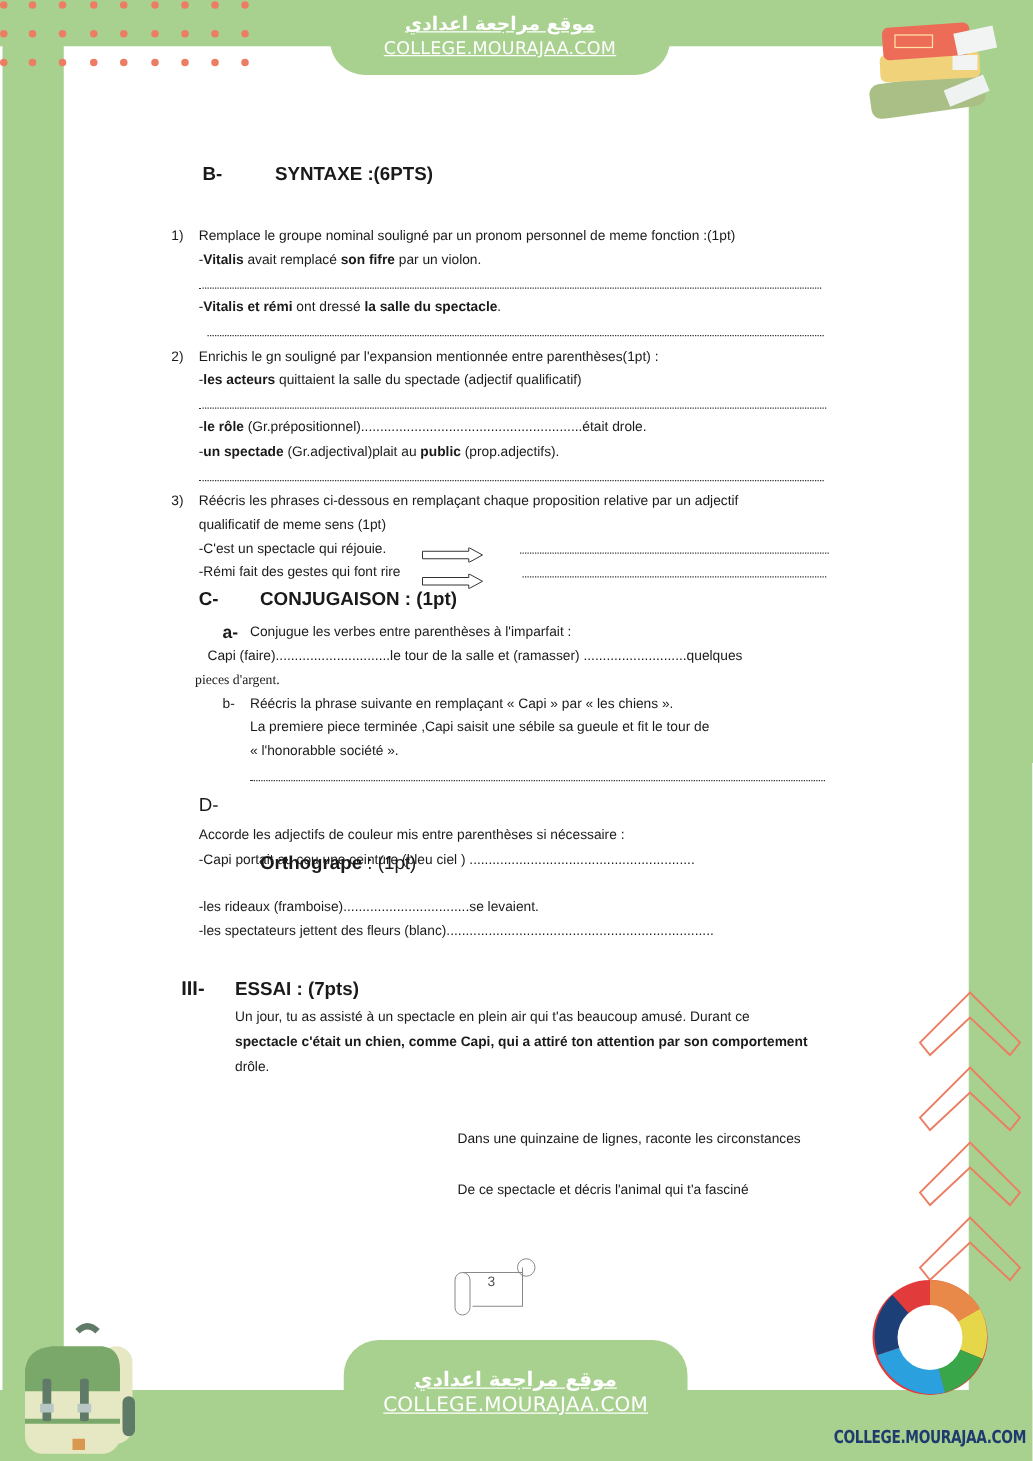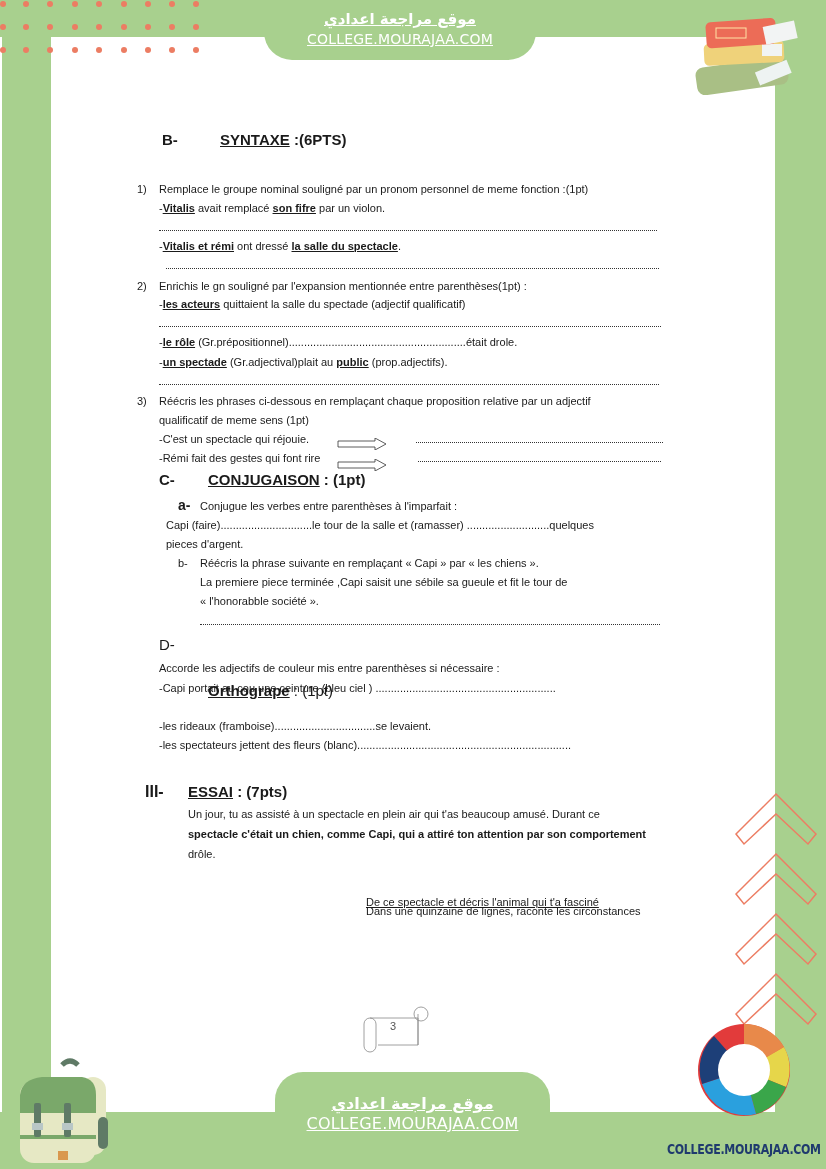--- a/index.html
+++ b/index.html
@@ -19,21 +19,21 @@
     #header-tab { left: 264px; top: 0; width: 272px; height: 60px; border-radius: 0 0 28px 28px; }
     #footer-tab { left: 275px; top: 1072px; width: 275px; height: 97px; border-radius: 28px 28px 0 0; }
     .tab .ar { font-family: "DejaVu Sans", sans-serif; font-weight: bold; font-size: 15px; text-decoration: underline; line-height: 20px; }
     .tab .url { font-family: "DejaVu Sans", sans-serif; font-size: 14px; text-decoration: underline; letter-spacing: 0.2px; line-height: 20px; }
     #header-tab .ar { padding-top: 9px; }
     #footer-tab .ar { padding-top: 22px; font-size: 16px; }
     #footer-tab .url { font-size: 16px; }
 
     .doc { position: absolute; font-size: 11px; line-height: 19px; }
     .b { font-weight: bold; }
-    .u { text-decoration: underline; }
+    .u { }
     .h1 { font-size: 15px; font-weight: bold; }
     .dotline { position: absolute; border-bottom: 1px dotted #333; height: 1px; }
 
     .arrow { position: absolute; width: 50px; height: 12px; }
 
     #scroll { position: absolute; left: 360px; top: 1000px; width: 70px; height: 55px; }
     #chevrons { position: absolute; left: 734px; top: 790px; width: 84px; height: 250px; }
     #books { position: absolute; left: 692px; top: 10px; width: 108px; height: 85px; }
     #backpack { position: absolute; left: 12px; top: 1055px; width: 100px; height: 110px; }
     #wheel { position: absolute; left: 696px; top: 1022px; width: 96px; height: 96px; }
@@ -129,41 +129,41 @@
     <path d="M1 3 H38 V0 L49 6 L38 12 V9 H1 Z" fill="#fff" stroke="#333" stroke-width="0.8"></path>
   </svg>
 <div class="dotline" style="left:418px; top:461px; width:243px;"></div>
 
 <div class="doc h1" style="left:159px; top:470px;">C-</div>
 <div class="doc h1" style="left:208px; top:470px;"><span class="u">CONJUGAISON</span><span> : (1pt)</span></div>
 
 <div class="doc" style="left:178px; top:496px;"><span class="b" style="font-size:14px;">a-</span></div>
 <div class="doc" style="left:200px; top:497px;">Conjugue les verbes entre parenthèses à l'imparfait :</div>
 <div class="doc" style="left:166px; top:516px;"><span>Capi (faire)</span><span>..............................</span><span>le tour de la salle et (ramasser) </span><span>...........................</span><span>quelques</span></div>
-<div class="doc" style="left:166px; top:535px;">pieces d'argent.</div>
+<div class="doc" style="left:156px; top:535px;font-family:Liberation Serif, serif;">pieces d'argent.</div>
 <div class="doc" style="left:178px; top:554px;">b-</div>
 <div class="doc" style="left:200px; top:554px;">Réécris la phrase suivante en remplaçant « Capi » par « les chiens ».</div>
 <div class="doc" style="left:200px; top:573px;">La premiere piece terminée ,Capi saisit une sébile sa gueule et fit le tour de</div>
 <div class="doc" style="left:200px; top:592px;">« l'honorabble société ».</div>
 <div class="dotline" style="left:200px; top:624px; width:460px;"></div>
 
 <div class="doc" style="left:159px; top:635px; font-size:15px;">D-</div>
 <div class="doc" style="left:208px; top:635px; font-size:15px;margin-top:46px;"><span class="b u">Orthogrape</span><span> : (1pt)</span></div>
 <div class="doc" style="left:159px; top:659px;">Accorde les adjectifs de couleur mis entre parenthèses si nécessaire :</div>
 <div class="doc" style="left:159px; top:679px;"><span>-Capi portait au cou une ceinture (bleu ciel ) </span><span>...........................................................</span></div>
 <div class="doc" style="left:159px; top:736px;"><span>-les spectateurs jettent des fleurs (blanc)</span><span>......................................................................</span></div>
 <div class="doc" style="left:159px; top:717px;"><span>-les rideaux (framboise)</span><span>.................................</span><span>se levaient.</span></div>
 
 <div class="doc h1" style="left:145px; top:782px; font-size:16px;">III-</div>
 <div class="doc h1" style="left:188px; top:782px;"><span class="u">ESSAI</span><span> : (7pts)</span></div>
 <div class="doc" style="left:188px; top:805px;">Un jour, tu as assisté à un spectacle en plein air qui t'as beaucoup amusé. Durant ce</div>
 <div class="doc" style="left:188px; top:825px;font-weight:bold;">spectacle c'était un chien, comme Capi, qui a attiré ton attention par son comportement</div>
 <div class="doc" style="left:188px; top:845px;">drôle.</div>
 <div class="doc" style="left:366px; top:902px;">Dans une quinzaine de lignes, raconte les circonstances</div>
-<div class="doc" style="left:366px; top:893px;text-decoration:underline;">De ce spectacle et décris l'animal qui t'a fasciné</div>
+<div class="doc" style="left:366px; top:943px;">De ce spectacle et décris l'animal qui t'a fasciné</div>
 
 <div id="scroll">
   <svg width="70" height="55" viewBox="0 0 70 55">
     <path d="M10 18 H58 V45 H18" fill="none" stroke="#888" stroke-width="0.8"></path>
     <rect x="4" y="18" width="12" height="34" rx="6" fill="none" stroke="#888" stroke-width="0.8"></rect>
     <circle cx="61" cy="14" r="7" fill="none" stroke="#888" stroke-width="0.8"></circle>
     <path d="M58 14 V45" fill="none" stroke="#888" stroke-width="0.8"></path>
   </svg>
   <div style="position:absolute; left:30px; top:20px; font-size:11px; color:#555;">3</div>
 </div>

